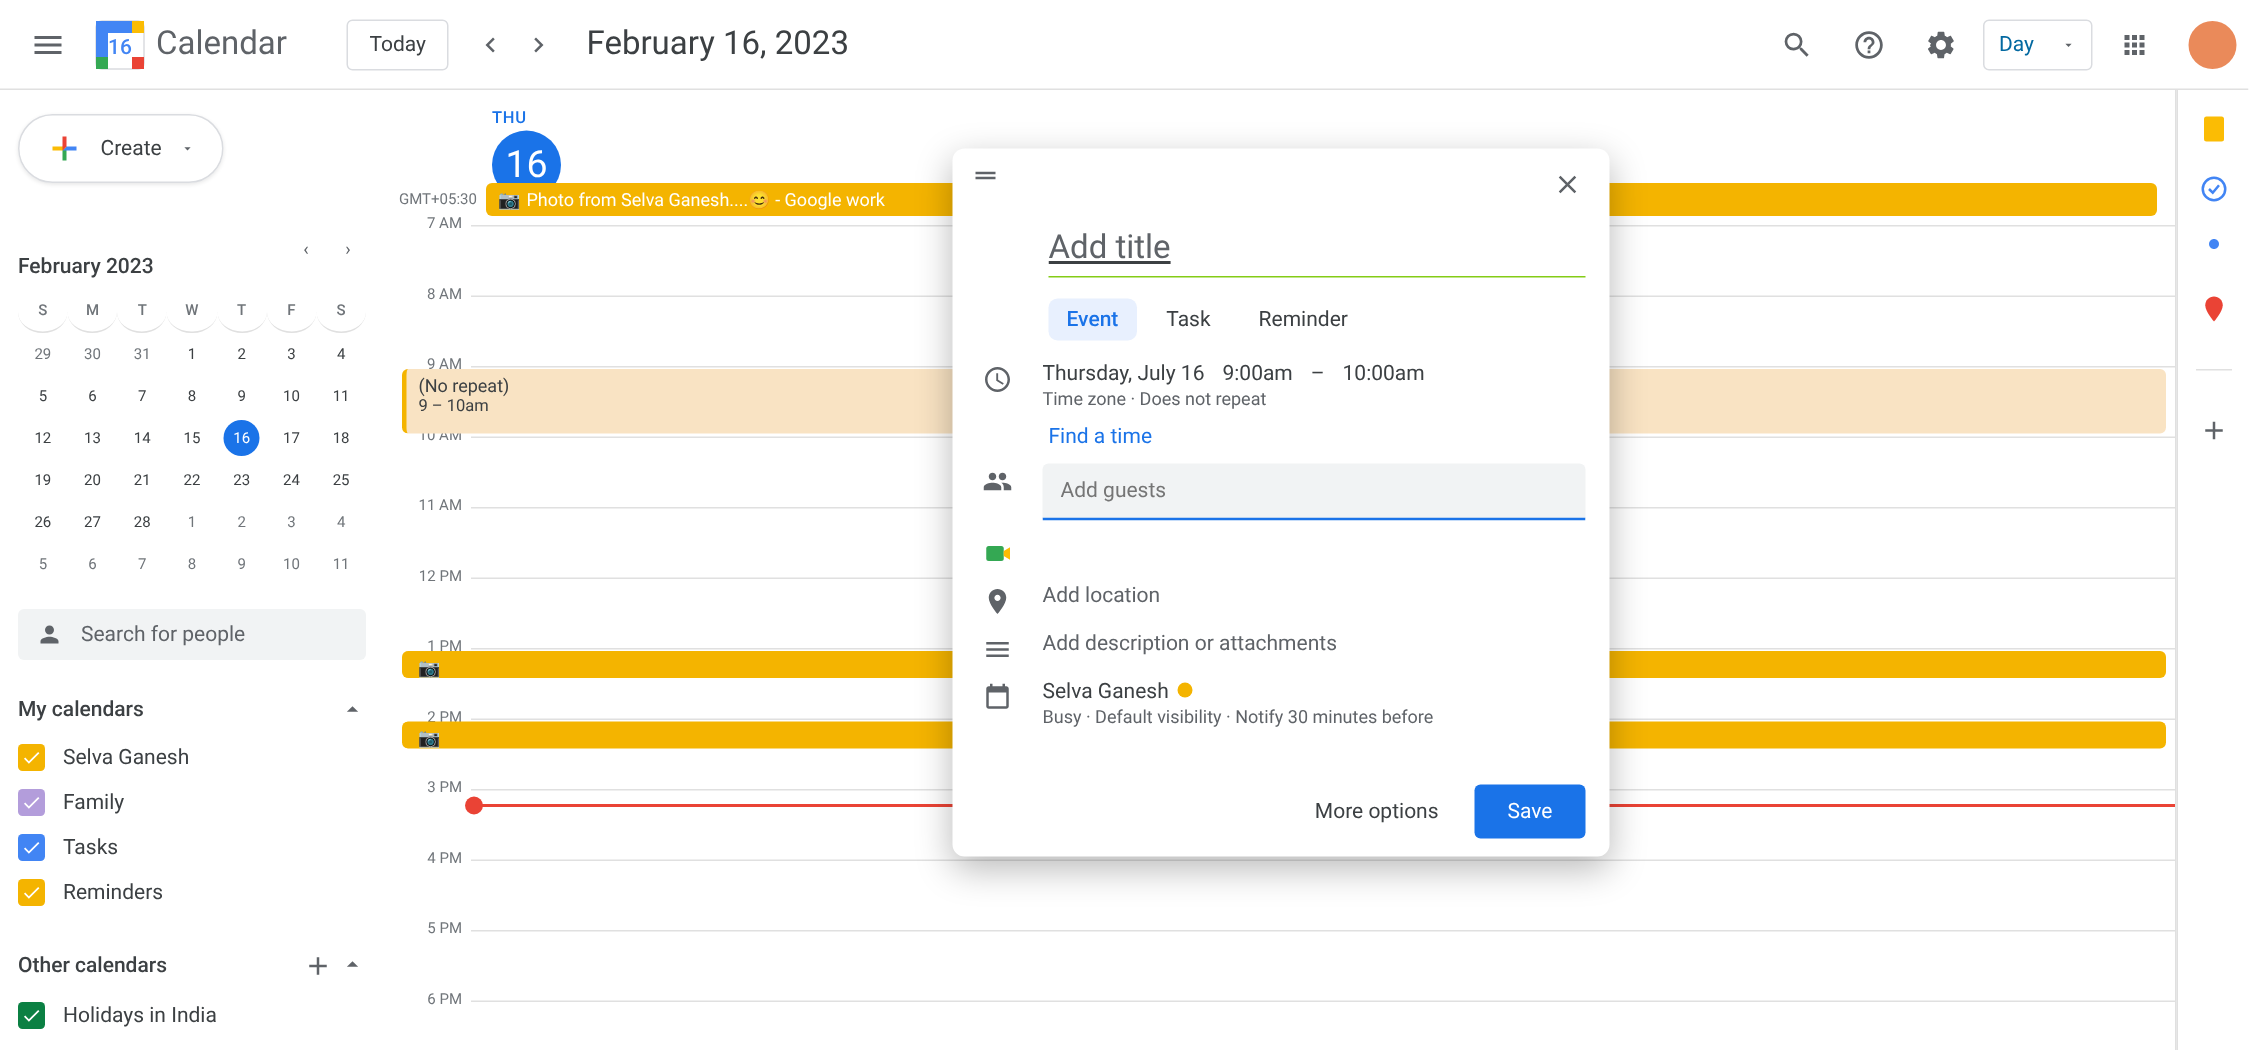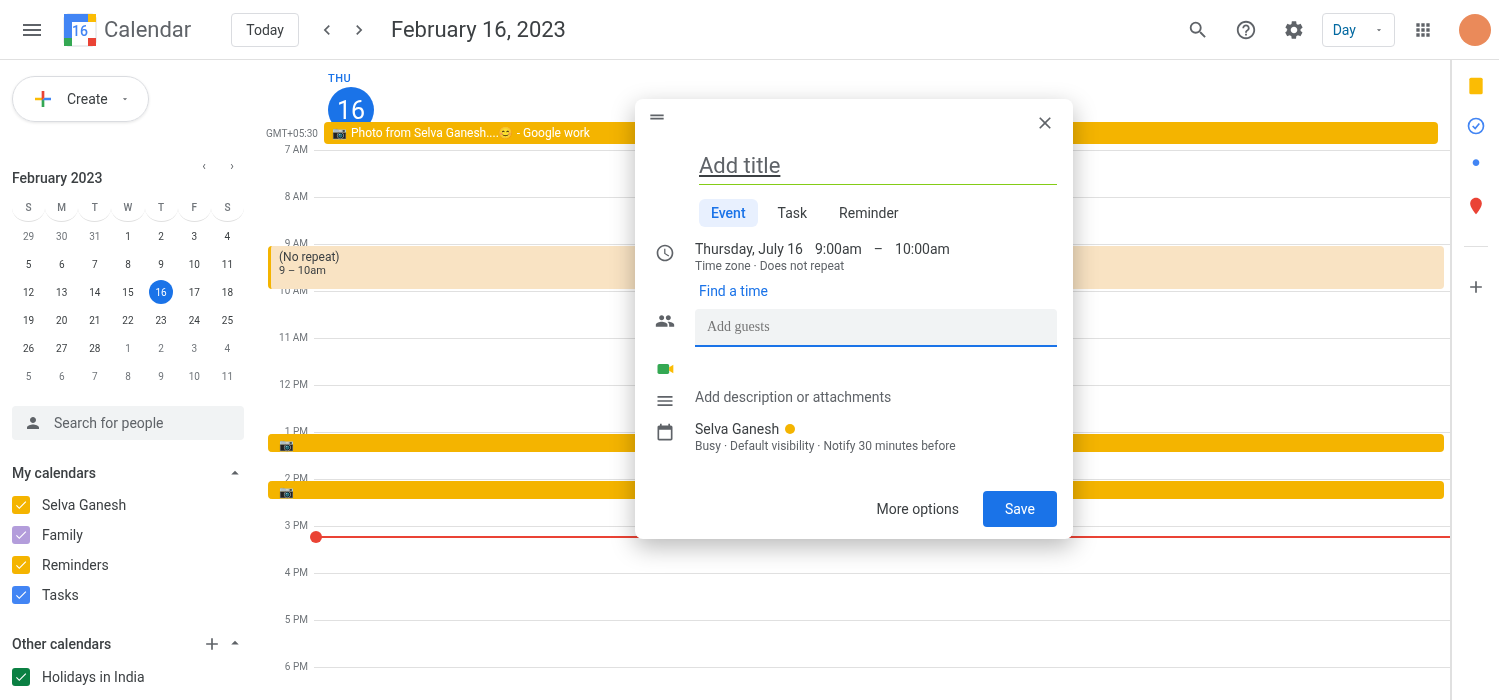--- a/index.html
+++ b/index.html
@@ -62,21 +62,21 @@
 .title-input { border: none; border-bottom: 1px solid #84cc16; font-size: 22px; color: #3c4043; width: 100%; padding: 6px 0; margin-left: 48px; width: calc(100% - 48px); outline: none; text-decoration: underline; }
 .title-input::placeholder { color: #5f6368; }
 .tabs { display: flex; gap: 8px; margin: 14px 0 14px 48px; }
 .tab { padding: 6px 12px; border-radius: 6px; font-size: 14px; cursor: pointer; }
 .tab.active { background: #e8f0fe; color: #1a73e8; font-weight: 500; }
 .popup-row { display: flex; align-items: flex-start; gap: 20px; margin: 10px 0; padding-left: 4px; }
 .popup-row .row-icon { width: 20px; color: #5f6368; display: flex; justify-content: center; padding-top: 2px; }
 .popup-row .row-content { flex: 1; font-size: 14px; color: #3c4043; }
 .row-sub { font-size: 12px; color: #5f6368; margin-top: 2px; }
 .find-time { color: #1a73e8; font-size: 14px; cursor: pointer; margin-left: 48px; margin-bottom: 10px; }
-.guest-input { background: #f1f3f4; border: none; border-bottom: 2px solid #1a73e8; padding: 10px 12px; font-size: 14px; width: 100%; outline: none; border-radius: 4px 4px 0 0; font-family: Liberation Serif, serif; }
+.guest-input { background: #f1f3f4; border: none; border-bottom: 2px solid #1a73e8; padding: 10px 12px; font-size: 14px; width: 100%; outline: none; border-radius: 4px 4px 0 0; }
 .meet-btn { background: #1a73e8; color: #fff; border: none; border-radius: 4px; padding: 10px 16px; font-size: 14px; cursor: pointer; }
 .popup-footer { display: flex; justify-content: flex-end; gap: 12px; padding: 12px 16px; align-items: center; }
 .more-opts { color: #3c4043; font-size: 14px; cursor: pointer; padding: 8px 12px; }
 .save-btn { background: #1a73e8; color: #fff; border: none; border-radius: 4px; padding: 10px 22px; font-size: 14px; cursor: pointer; }
 .time-row { display: flex; gap: 12px; align-items: center; font-size: 14px; }
 .org-dot { width: 10px; height: 10px; border-radius: 50%; background: #f4b400; display: inline-block; margin-left: 6px; }
 </style>
 </head>
 <body>
 
@@ -255,34 +255,34 @@
             </div>
             <div class="cal-item">
       <div class="cal-check" style="background:#b39ddb">
                 <svg viewBox="0 0 24 24">
                   <path fill="#fff" d="M9 16.17L4.83 12l-1.42 1.41L9 19 21 7l-1.41-1.41z"></path>
                 </svg>
               </div>
       <span>Family</span>
             </div>
             <div class="cal-item">
+      <div class="cal-check" style="background:#4285f4">
+                <svg viewBox="0 0 24 24">
+                  <path fill="#fff" d="M9 16.17L4.83 12l-1.42 1.41L9 19 21 7l-1.41-1.41z"></path>
+                </svg>
+              </div>
+      <span>Tasks</span>
+            </div>
+            <div class="cal-item">
       <div class="cal-check" style="background:#f4b400">
                 <svg viewBox="0 0 24 24">
                   <path fill="#fff" d="M9 16.17L4.83 12l-1.42 1.41L9 19 21 7l-1.41-1.41z"></path>
                 </svg>
               </div>
       <span>Reminders</span>
-            </div>
-            <div class="cal-item">
-      <div class="cal-check" style="background:#4285f4">
-                <svg viewBox="0 0 24 24">
-                  <path fill="#fff" d="M9 16.17L4.83 12l-1.42 1.41L9 19 21 7l-1.41-1.41z"></path>
-                </svg>
-              </div>
-      <span>Tasks</span>
             </div>
           </div>
       </div>
 
       <div class="cal-section">
         <div class="cal-section-header">
           <span>Other calendars</span>
           <div style="display:flex;gap:4px;">
             <svg width="20" height="20" viewBox="0 0 24 24">
                 <path fill="#5f6368" d="M19 13h-6v6h-2v-6H5v-2h6V5h2v6h6v2z"></path>
@@ -438,20 +438,28 @@
       <div class="row-icon">
           <svg width="20" height="20" viewBox="0 0 24 24">
             <rect x="3" y="6" width="14" height="12" rx="2" fill="#34a853"></rect>
             <path d="M17 10l5-3v10l-5-3z" fill="#fbbc04"></path>
           </svg>
         </div>
     </div>
     <div class="popup-row">
       <div class="row-icon">
           <svg width="20" height="20" viewBox="0 0 24 24">
+            <path fill="#5f6368" d="M12 2C8.13 2 5 5.13 5 9c0 5.25 7 13 7 13s7-7.75 7-13c0-3.87-3.13-7-7-7zm0 9.5c-1.38 0-2.5-1.12-2.5-2.5s1.12-2.5 2.5-2.5 2.5 1.12 2.5 2.5-1.12 2.5-2.5 2.5z"></path>
+          </svg>
+        </div>
+      <div class="row-content" style="color:#5f6368;">Add location</div>
+    </div>
+    <div class="popup-row">
+      <div class="row-icon">
+          <svg width="20" height="20" viewBox="0 0 24 24">
             <path fill="#5f6368" d="M3 18h18v-2H3v2zm0-5h18v-2H3v2zm0-7v2h18V6H3z"></path>
           </svg>
         </div>
       <div class="row-content" style="color:#5f6368;">Add description or attachments</div>
     </div>
     <div class="popup-row">
       <div class="row-icon">
           <svg width="20" height="20" viewBox="0 0 24 24">
             <path fill="#5f6368" d="M19 3h-1V1h-2v2H8V1H6v2H5c-1.11 0-1.99.9-1.99 2L3 19c0 1.1.89 2 2 2h14c1.1 0 2-.9 2-2V5c0-1.1-.9-2-2-2zm0 16H5V8h14v11z"></path>
           </svg>

